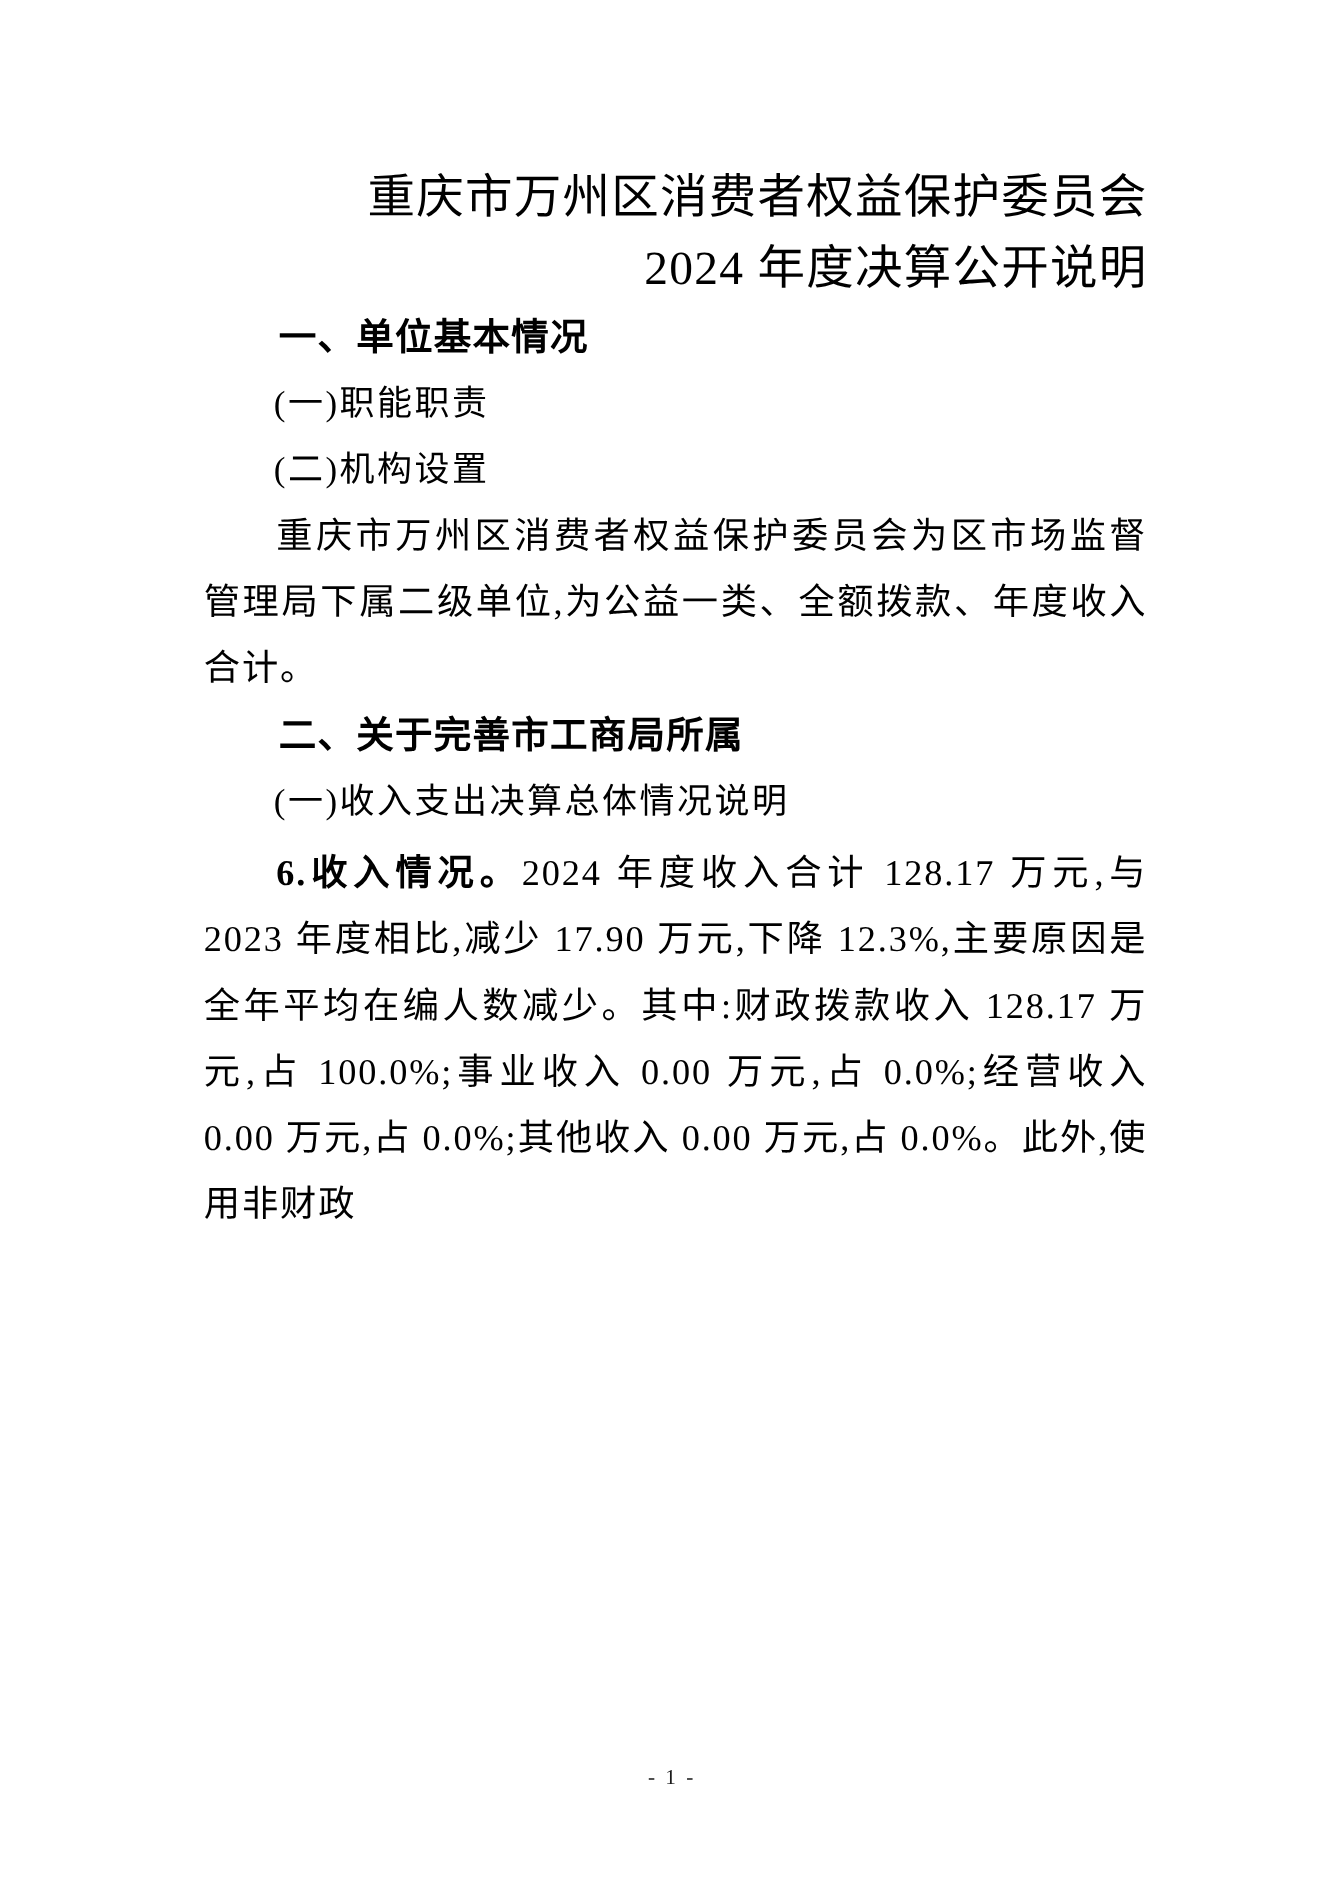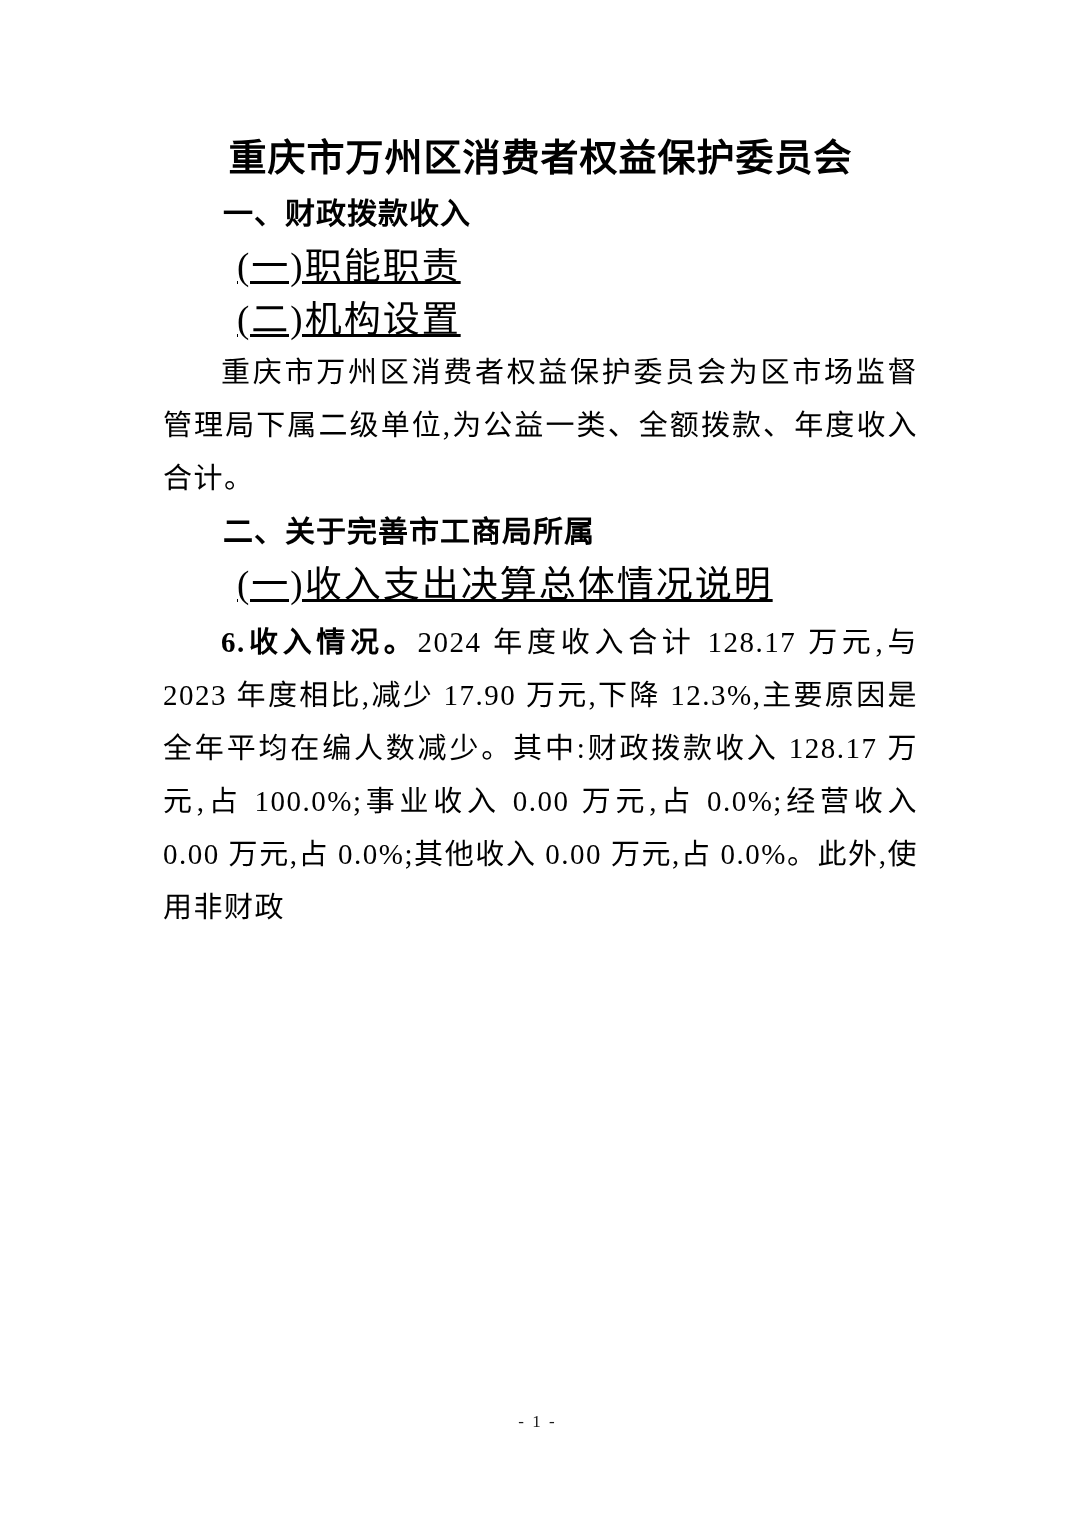--- a/index.html
+++ b/index.html
@@ -17,46 +17,45 @@
     overflow: hidden;
     font-family: "Liberation Serif", "DejaVu Serif", serif;
   }
   .content {
     position: absolute;
     left: 163px;
     top: 130px;
     width: 755px;
   }
   .doc-title {
-    text-align: center;
+    text-align: right;
     font-family: "Liberation Serif", "DejaVu Serif", serif;
-    font-weight: bold;
+    font-weight: normal;
     font-size: 38px;
     line-height: 57px;
     letter-spacing: 1px;
     white-space: nowrap;
   }
   .h1 {
     font-family: "Liberation Sans", "DejaVu Sans", sans-serif;
     font-weight: bold;
     font-size: 30px;
     line-height: 53px;
     text-indent: 2em;
     margin: 0;
     letter-spacing: 1px;
   }
   .h2 {
     font-family: "Liberation Serif", "DejaVu Serif", serif;
     font-weight: normal;
-    font-size: 37px;
+    font-size: 28px;
     line-height: 53px;
     text-indent: 2em;
     margin: 0;
     letter-spacing: 2px;
-    text-decoration: underline;
   }
   .para {
     font-family: "Liberation Serif", "DejaVu Serif", serif;
     font-size: 29px;
     line-height: 53px;
     text-indent: 2em;
     text-align: justify;
     margin: 0;
     letter-spacing: 1.5px;
   }
@@ -79,22 +78,23 @@
     letter-spacing: 2px;
   }
 </style>
 </head>
 <body>
 
 <div class="page">
   <div class="content">
 
     <div class="doc-title">重庆市万州区消费者权益保护委员会</div>
+    <div class="doc-title">2024 年度决算公开说明</div>
 
-    <div class="h1">一、财政拨款收入</div>
+    <div class="h1">一、单位基本情况</div>
 
     <div class="h2">(一)职能职责</div>
 
     <div class="h2">(二)机构设置</div>
     <p class="para">重庆市万州区消费者权益保护委员会为区市场监督管理局下属二级单位,为公益一类、全额拨款、年度收入合计。</p>
 
     <div class="h1">二、关于完善市工商局所属</div>
 
     <div class="h2">(一)收入支出决算总体情况说明</div>
 

